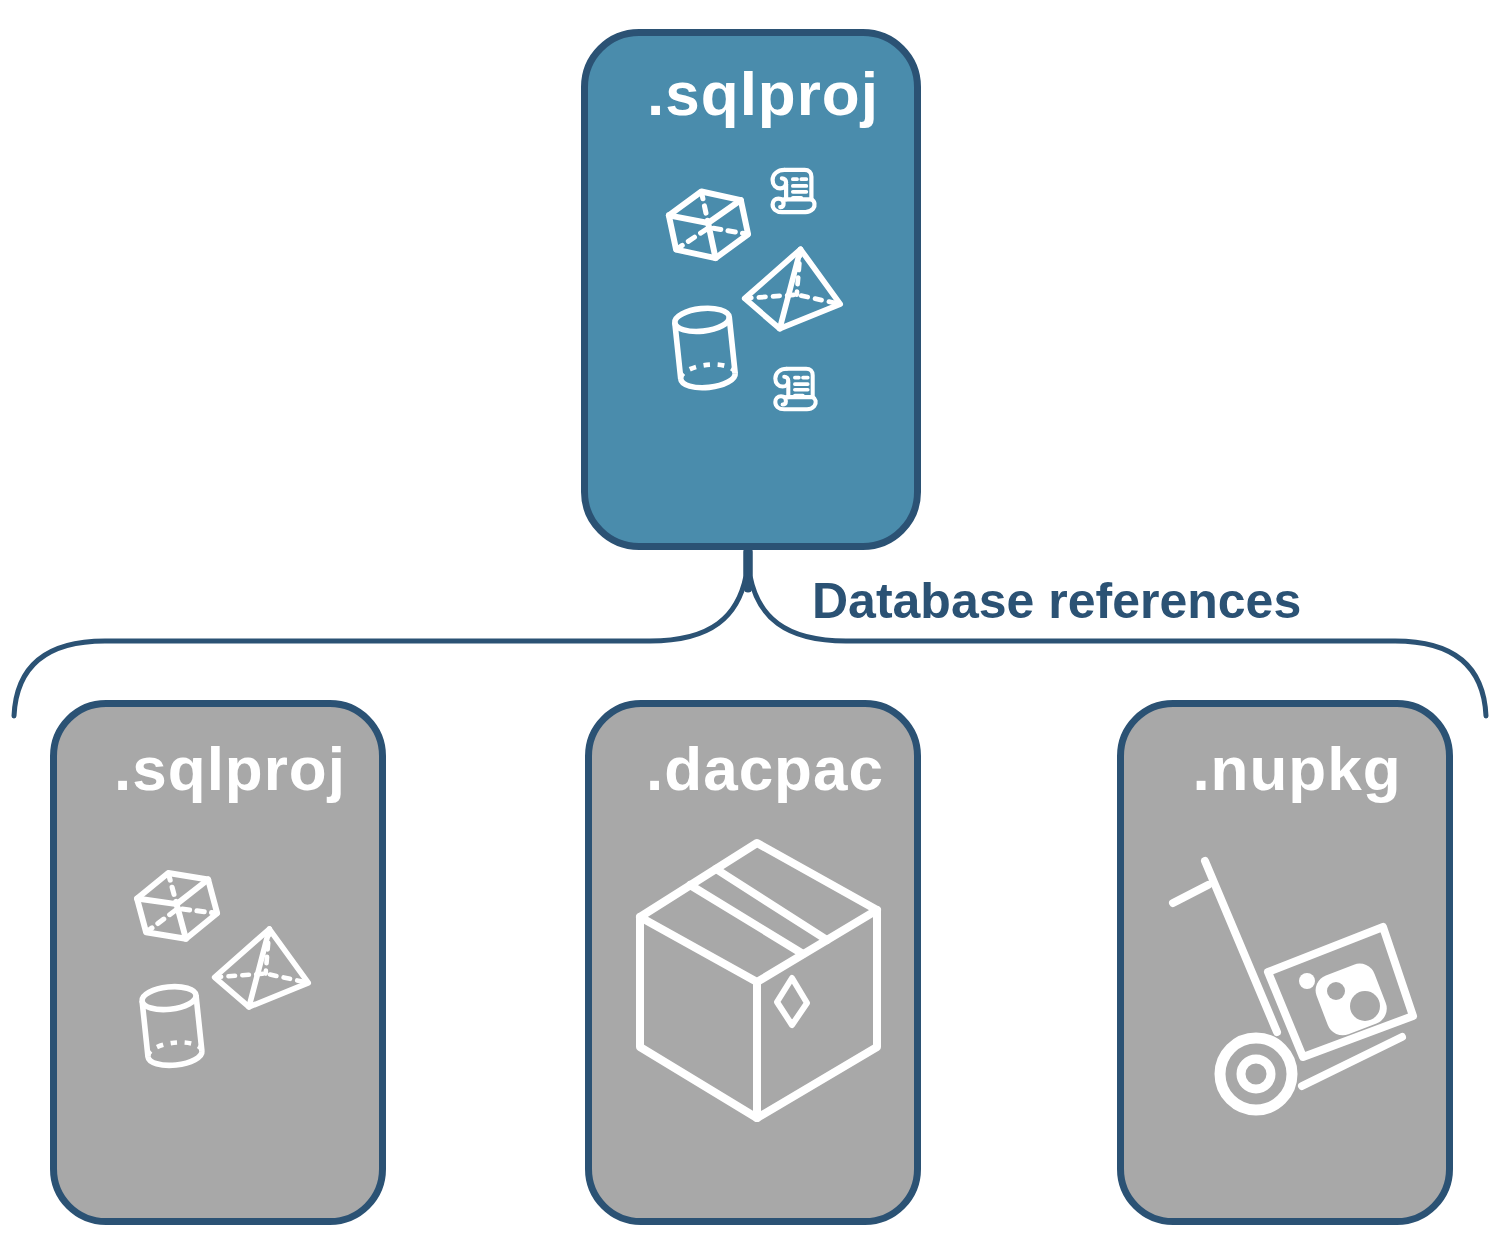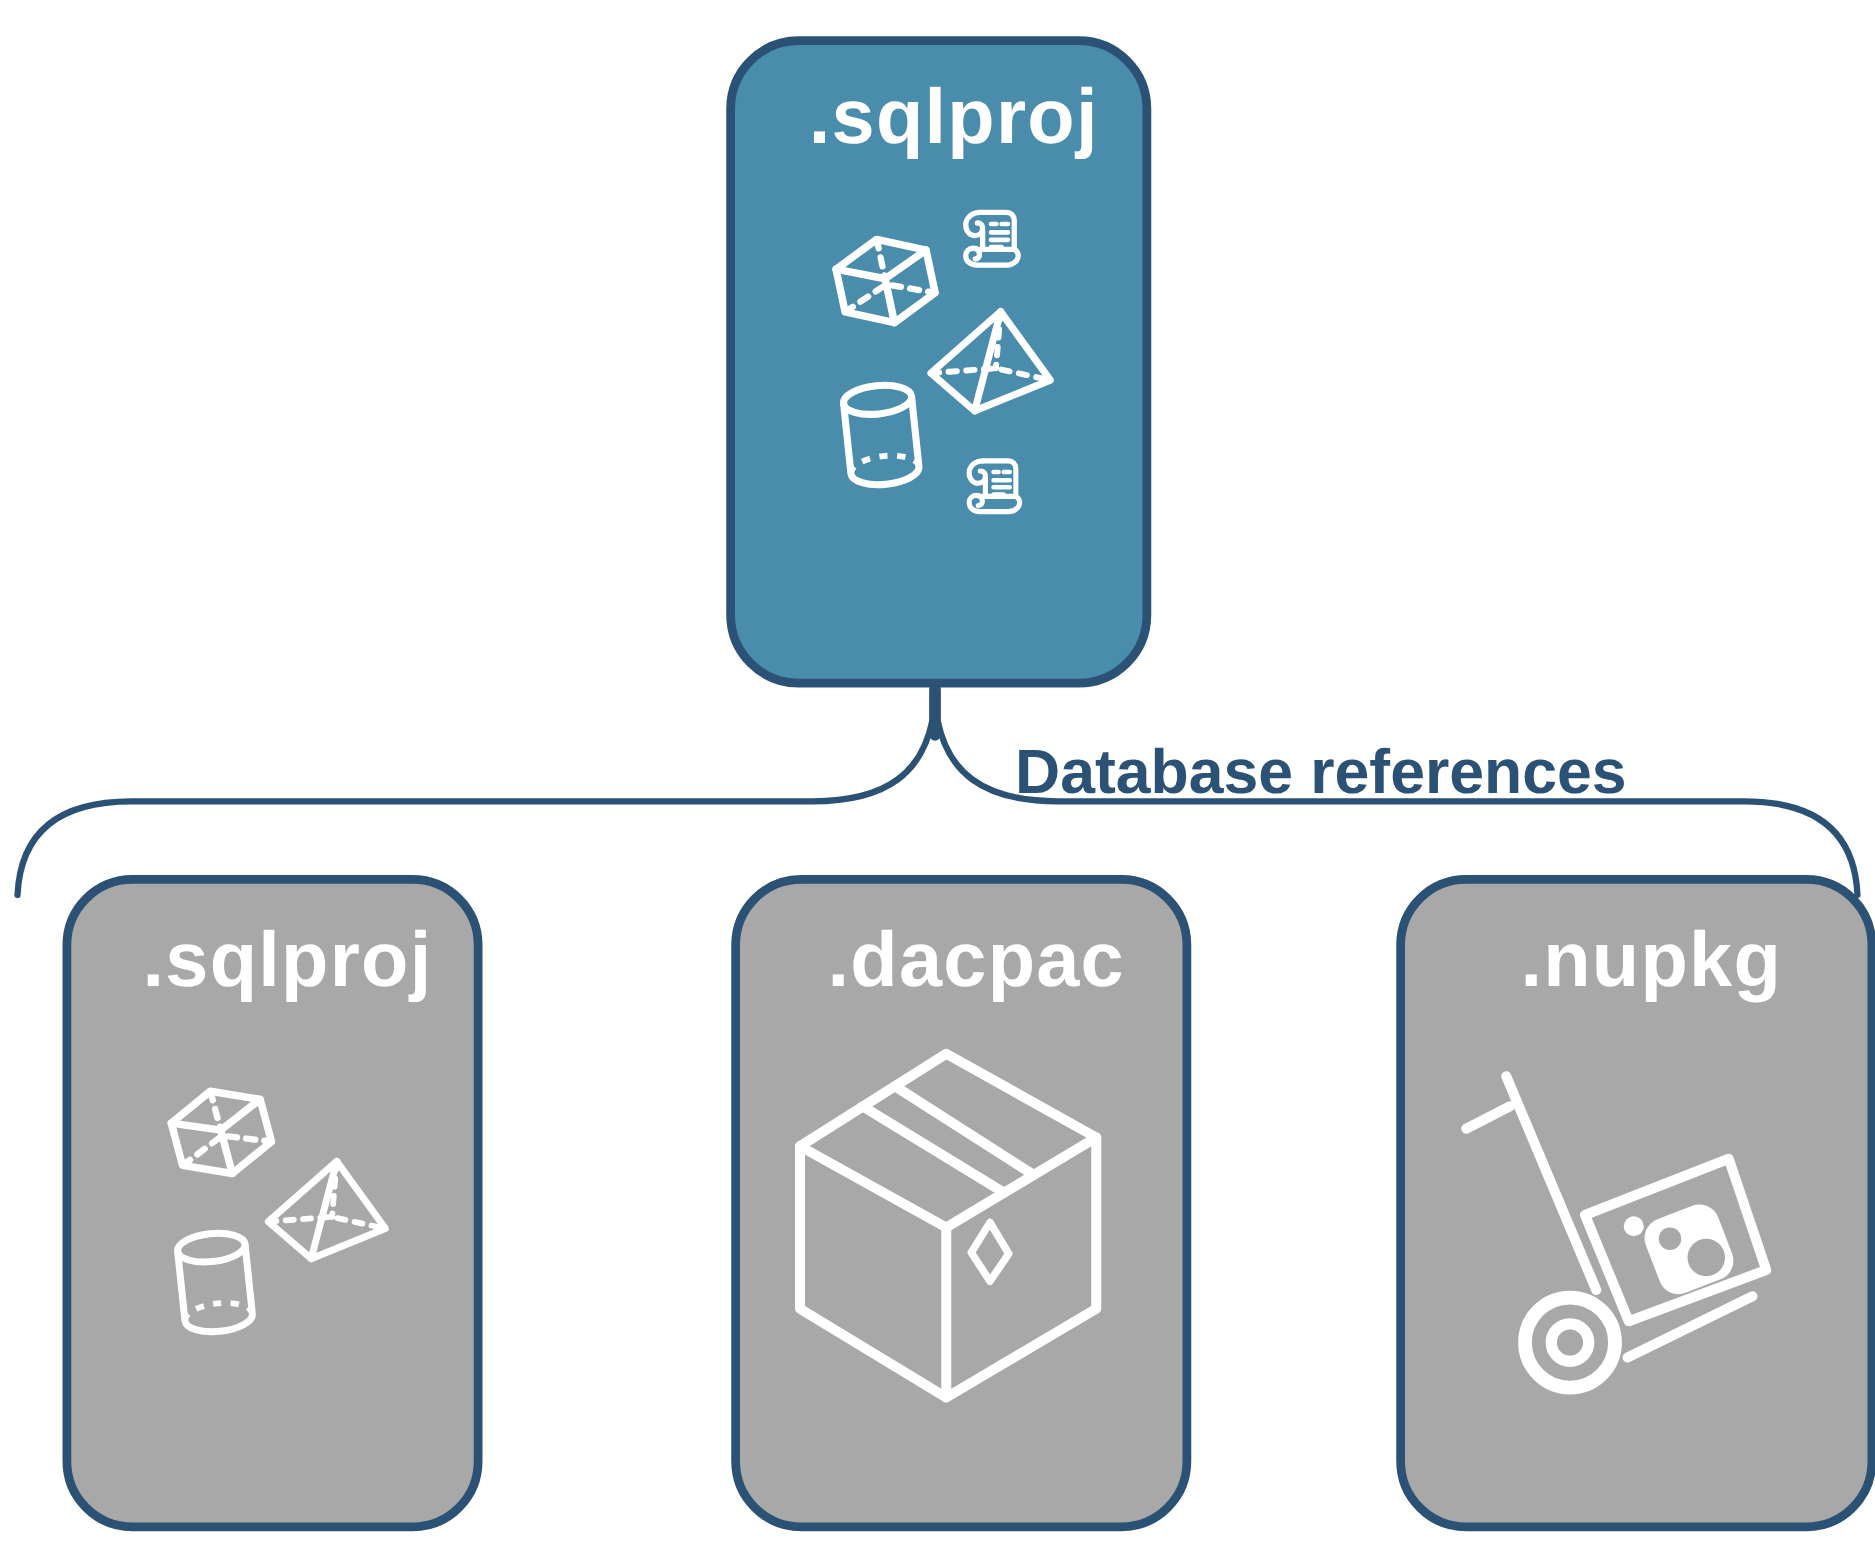--- a/index.html
+++ b/index.html
@@ -40,21 +40,21 @@
 <div class="canvas">
 
   <svg class="brace" width="1500" height="1250" viewBox="0 0 1500 1250">
     <g fill="none" stroke="var(--color-connector)" stroke-linecap="round">
       <path d="M748 546 L748 588" stroke-width="9"></path>
       <path d="M14 716 C16 672 40 641 105 641 L650 641 C712 641 738 616 746 576 L746 552" stroke-width="5"></path>
       <path d="M1486 716 C1484 672 1460 641 1395 641 L846 641 C784 641 758 616 750 576 L750 552" stroke-width="5"></path>
     </g>
   </svg>
 
-  <div class="connector-label" style="left:812px;top:574px;margin-top:16px;">Database references</div>
+  <div class="connector-label" style="left:812px;top:574px;">Database references</div>
 
   <div class="node node-primary" style="left:581px;top:29px;width:340px;height:521px;">
     <div class="node-title" style="top:27px;">.sqlproj</div>
 
     <span class="icon" style="left:177px;top:127px;">
       <svg width="54" height="56" viewBox="0 0 64 64">
         <g fill="none" stroke="var(--color-icon-stroke)" stroke-width="5" stroke-linecap="round" stroke-linejoin="round">
           <path d="M23 7 C15 7 9 12 9 19 C9 25 13 29 18 29 C22 29 25 26 25 22 C25 19 23 17 20 17"></path>
           <path d="M23 7 L47 7 C52 7 55 10 55 15 L55 42"></path>
           <path d="M25 24 L25 42"></path>
@@ -150,38 +150,38 @@
         <g fill="none" stroke="var(--color-icon-stroke)" stroke-width="6">
           <ellipse cx="35" cy="16" rx="29" ry="12"></ellipse>
           <path d="M6 16 L6 76 M64 16 L64 76"></path>
           <path d="M6 76 A29 12 0 0 0 64 76"></path>
           <path d="M6 76 A29 12 0 0 1 64 76" stroke-dasharray="7 8" stroke-width="5"></path>
         </g>
       </svg>
     </span>
   </div>
 
-  <div class="node node-secondary" style="left:585px;top:700px;width:368px;height:525px;">
+  <div class="node node-secondary" style="left:585px;top:700px;width:336px;height:525px;">
     <div class="node-title" style="top:31px;">.dacpac</div>
 
     <span class="icon" style="left:38px;top:128px;">
       <svg width="260" height="300" viewBox="0 0 260 300">
         <g fill="none" stroke="var(--color-icon-stroke)" stroke-width="8" stroke-linecap="round" stroke-linejoin="round">
           <path d="M127 8 L247 75 L127 147 L10 82 Z"></path>
           <path d="M10 82 L10 212 L127 283 L247 212 L247 75"></path>
           <path d="M127 147 L127 283"></path>
           <path d="M86 34 L197 105"></path>
           <path d="M60 50 L173 119"></path>
           <path d="M147 167 L162 143 L177 168 L162 190 Z" stroke-width="6"></path>
         </g>
       </svg>
     </span>
   </div>
 
-  <div class="node node-secondary" style="left:1117px;top:700px;width:384px;height:525px;">
+  <div class="node node-secondary" style="left:1117px;top:700px;width:336px;height:525px;">
     <div class="node-title" style="top:31px;">.nupkg</div>
 
     <span class="icon" style="left:26px;top:132px;">
       <svg width="300" height="300" viewBox="0 0 300 300">
         <g fill="none" stroke="var(--color-icon-stroke)" stroke-linecap="round" stroke-linejoin="round">
           <path d="M55 22 L127 193" stroke-width="8"></path>
           <path d="M23 64 L58 46" stroke-width="8"></path>
           <circle cx="106" cy="235" r="36" stroke-width="11"></circle>
           <circle cx="106" cy="235" r="15" stroke-width="9"></circle>
           <path d="M118 133 L233 88 L263 177 L153 218 Z" stroke-width="8"></path>

